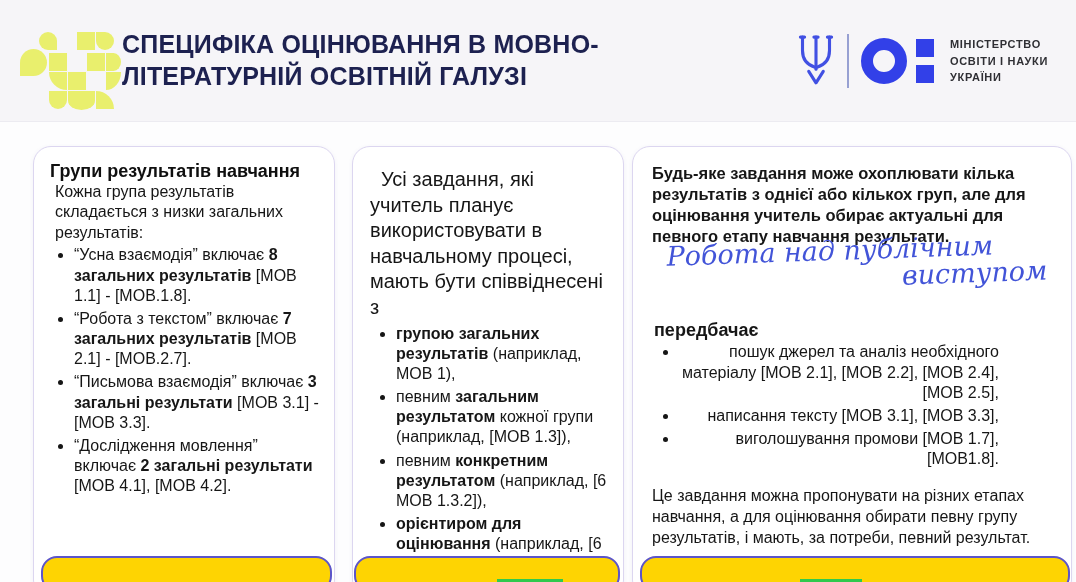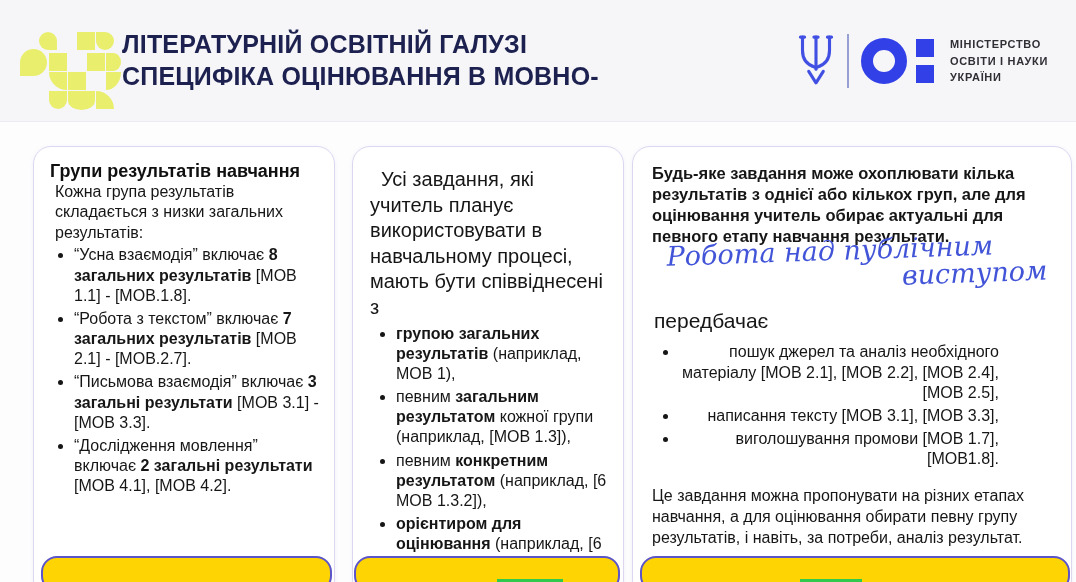--- a/index.html
+++ b/index.html
@@ -50,21 +50,21 @@
   b { font-weight:700; }
   
   .c3-mid { position:relative; height:94px; }
   .script {
     position:absolute; right:-4px; top:-12px; width:392px;
     font-family:"DejaVu Serif", serif; font-style:italic;
     color:#4254d8; font-size:27px; line-height:1.12;
     transform:rotate(-2deg); text-align:left;
   }
   .script .l2 { text-align:right; padding-right:12px; margin-top:-3px; }
-  .predb { position:absolute; left:2px; bottom:8px; font-size:21px; font-weight:400; }
+  .predb { position:absolute; left:2px; bottom:0; font-size:18px; font-weight:700; }
   .outro { font-size:16px; line-height:1.3; margin-top:17px; width:382px; }
   
   .bar {
     position:absolute; top:556px; height:36px;
     background:#fed402; border:2px solid #5c55c9; border-radius:16px; z-index:3;
   }
   #bar1 { left:41px;  width:291px; }
   #bar2 { left:354px; width:266px; }
   #bar3 { left:640px; width:430px; }
   .sliver { position:absolute; top:579px; height:3px; background:#2fc94e; z-index:4; }
@@ -86,22 +86,22 @@
     <div class="pc" style="left:86px;top:21px;width:15px;height:18px;border-radius:0 50% 50% 0;"></div>
     <div class="pc" style="left:29px;top:40px;width:18px;height:18px;border-radius:0 0 0 100%;"></div>
     <div class="pc" style="left:48px;top:40px;width:18px;height:18px;"></div>
     <div class="pc" style="left:86px;top:40px;width:15px;height:18px;border-radius:0 0 100% 0;"></div>
     <div class="pc" style="left:29px;top:59px;width:18px;height:18px;border-radius:0 0 50% 50%;"></div>
     <div class="pc" style="left:48px;top:59px;width:27px;height:19px;border-radius:0 0 100% 100%;"></div>
     <div class="pc" style="left:76px;top:59px;width:18px;height:18px;border-radius:0 100% 0 0;"></div>
   </div>
 
   <div class="title">
+    <div>СПЕЦИФІКА ОЦІНЮВАННЯ В МОВНО-</div>
     <div>ЛІТЕРАТУРНІЙ ОСВІТНІЙ ГАЛУЗІ</div>
-    <div>СПЕЦИФІКА ОЦІНЮВАННЯ В МОВНО-</div>
   </div>
 
   <div class="gov">
     <svg width="38" height="54" viewBox="0 0 36 52">
       <g fill="none" stroke="#4150e3" stroke-width="3" stroke-linecap="round" stroke-linejoin="round">
         <path d="M5,3 v13 c0,10 5,14 12,16"></path>
         <path d="M31,3 v13 c0,10 -5,14 -12,16"></path>
         <path d="M18,3 v31"></path>
         <path d="M11,36 l7,11 7,-11"></path>
         <path d="M3,3 h4 M29,3 h4 M16,3 h4"></path>
@@ -151,20 +151,20 @@
       <div>Робота над публічним</div>
       <div class="l2">виступом</div>
     </div>
     <div class="predb">передбачає</div>
   </div>
   <ul>
     <li>пошук джерел та аналіз необхідного матеріалу [МОВ 2.1], [МОВ 2.2], [МОВ 2.4], [МОВ 2.5],</li>
     <li>написання тексту [МОВ 3.1], [МОВ 3.3],</li>
     <li>виголошування промови [МОВ 1.7], [МОВ1.8].</li>
   </ul>
-  <div class="outro">Це завдання можна пропонувати на різних етапах навчання, а для оцінювання обирати певну групу результатів, і навіть, за потреби, аналіз результат.</div>
+  <div class="outro">Це завдання можна пропонувати на різних етапах навчання, а для оцінювання обирати певну групу результатів, і мають, за потреби, певний результат.</div>
 </div>
 
 <div class="bar" id="bar1"></div>
 <div class="bar" id="bar2"></div>
 <div class="bar" id="bar3"></div>
 <div class="sliver" id="sliver1"></div>
 <div class="sliver" id="sliver2"></div>
 
 </body></html>

